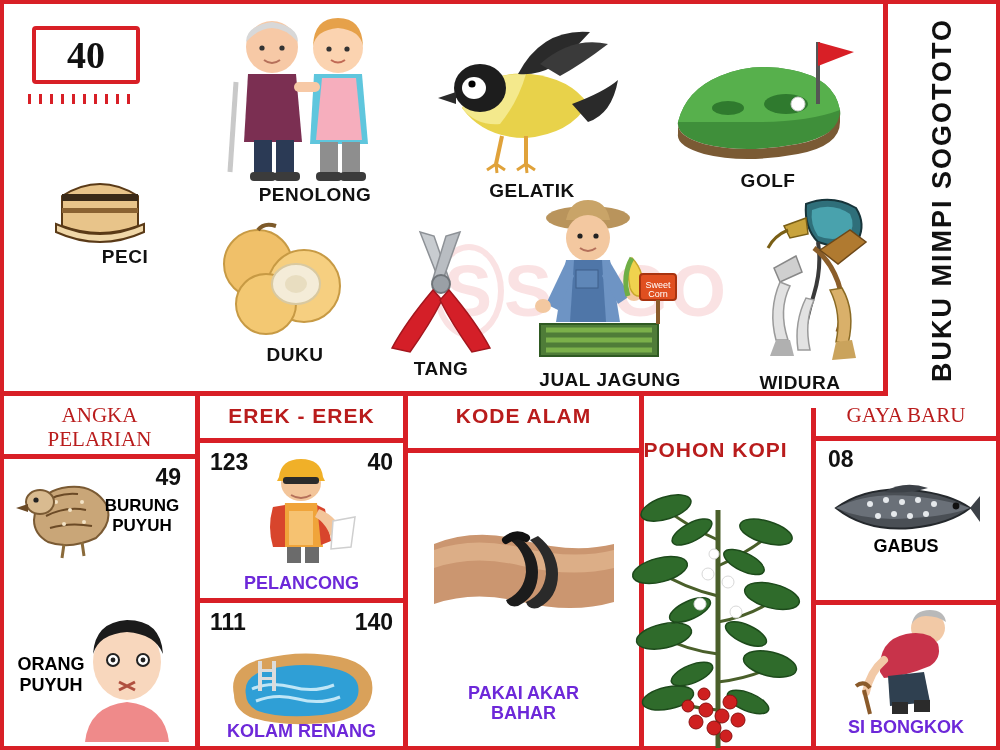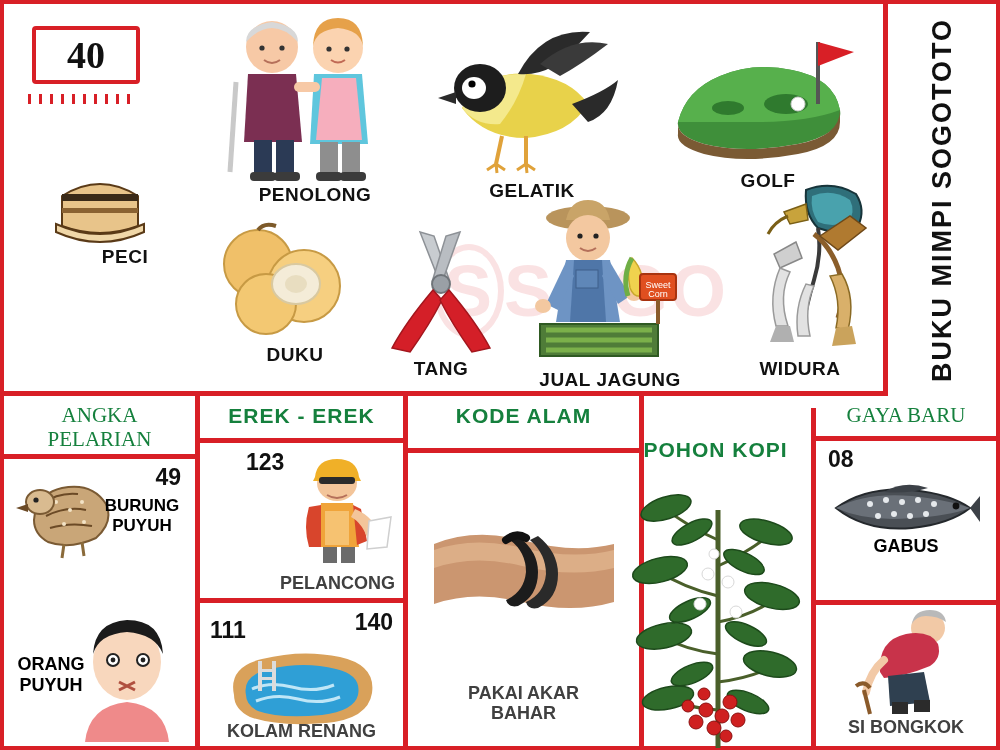--- a/index.html
+++ b/index.html
@@ -86,40 +86,40 @@
 
   
   .bottom { position: absolute; left: 0; top: 392px; width: 992px; height: 350px; }
   .col {
     position: absolute; top: 0; height: 350px;
     border-right: 5px solid #d81f26;
     overflow: hidden;
   }
   .col.last { border-right: none; }
   .col-head {
-    text-align: center; font-size: 21px; color: #15803d;
+    text-align: center; font-size: 21px; color: #b91c1c;
     padding-top: 8px; line-height: 1.12;
     font-family: "Liberation Serif", serif;
   }
   .col-head.bold { font-weight: bold; font-family: "Liberation Sans", sans-serif; letter-spacing: 1px; }
 
   .c1 { left: 0;   width: 196px; }
   .c2 { left: 196px; width: 208px; }
   .c3 { left: 404px; width: 236px; }
   .c4 { left: 616px; width: 196px; margin-top: 12px; }
   .c5 { left: 812px; width: 180px; }
 
   .hsep { position: absolute; left: 0; width: 100%; height: 5px; background: #d81f26; }
 
   .cellnum {
     position: absolute; font-size: 23px; font-weight: bold; color: #111;
   }
   .cellcap {
     position: absolute; width: 100%; text-align: center;
-    font-size: 18px; font-weight: bold; color: #404040; line-height: 1.15;
+    font-size: 18px; font-weight: bold; color: #6d28d9; line-height: 1.15;
   }
 
   svg { display: block; }
 </style>
 </head>
 <body>
 
 <div id="page">
 
   <div class="top-section">
@@ -269,21 +269,21 @@
           <path d="M36,138 L142,138 M36,148 L142,148 M36,158 L142,158" stroke="#7bb04a" stroke-width="5"></path>
           <rect x="130" y="82" width="36" height="26" rx="3" fill="#e04f20" stroke="#a8330f" stroke-width="2"></rect>
           <text x="148" y="96" font-size="9" fill="#fff" text-anchor="middle" font-family="sans-serif">Sweet</text>
           <text x="148" y="105" font-size="9" fill="#fff" text-anchor="middle" font-family="sans-serif">Corn</text>
           <line x1="148" y1="108" x2="148" y2="132" stroke="#8a5a2a" stroke-width="4"></line>
         </svg>
       </div>
       <div class="cap">JUAL JAGUNG</div>
     </div>
 
-    <div class="pic" style="left:706px; top:172px; width:180px;">
+    <div class="pic" style="left:706px; top:186px; width:180px;">
       <div class="art">
         <svg width="165" height="180" viewBox="0 0 165 180">
           <path d="M96,14 Q122,4 146,18 Q156,34 148,50 Q128,60 108,52 Q94,38 96,14 Z" fill="#2f6f7a" stroke="#17343a" stroke-width="2"></path>
           <path d="M102,20 Q122,12 140,24 Q146,36 138,46 Q122,52 108,46 Q100,34 102,20 Z" fill="#49a2ad"></path>
           <path d="M96,28 L74,36 L80,48 L98,44 Z" fill="#c8a33c" stroke="#7a5f16" stroke-width="1.5"></path>
           <path d="M78,40 Q64,46 58,58" stroke="#7a5f16" stroke-width="3" fill="none"></path>
           <path d="M108,52 Q112,78 104,104 Q96,130 92,156" stroke="#3a3a3a" stroke-width="4" fill="none"></path>
           <path d="M104,58 Q120,70 128,92 Q136,116 128,142" stroke="#8b5e2a" stroke-width="5" fill="none"></path>
           <path d="M110,60 L140,40 L156,52 L128,74 Z" fill="#b07a30" stroke="#6e4818" stroke-width="1.5"></path>
           <path d="M86,66 L64,78 L70,92 L92,82 Z" fill="#cfcfcf" stroke="#888" stroke-width="1.5"></path>
@@ -351,21 +351,21 @@
           <div>ORANG</div>
           <div>PUYUH</div>
         </div>
       </div>
     </div>
 
     <div class="col c2">
       <div class="col-head bold">EREK - EREK</div>
       <div class="hsep" style="top:42px;"></div>
 
-      <div style="position:absolute; left:0; top:47px; width:100%; height:155px;margin-left:36px;">
+      <div style="position:absolute; left:0; top:47px; width:100%; height:155px;">
         <div class="cellnum" style="left:10px; top:6px;">123</div>
         <div class="cellnum" style="right:10px; top:6px;">40</div>
         <div style="position:absolute; left:50%; top:12px; transform:translateX(-50%);">
           <svg width="110" height="108" viewBox="0 0 110 108">
             <ellipse cx="54" cy="28" rx="20" ry="18" fill="#f3c59a"></ellipse>
             <path d="M32,22 Q34,4 54,4 Q74,4 76,22 L78,26 L30,26 Z" fill="#f0b028"></path>
             <rect x="36" y="22" width="36" height="7" rx="3" fill="#2b2b2b"></rect>
             <path d="M44,40 Q54,46 64,40" stroke="#b5705a" stroke-width="2" fill="none"></path>
             <path d="M38,48 L70,48 L76,92 L32,92 Z" fill="#f0a43a"></path>
             <path d="M26,52 Q20,72 26,92 L38,92 L38,50 Z" fill="#d8452c"></path>
@@ -376,21 +376,21 @@
             <rect x="40" y="92" width="14" height="16" fill="#6b6b6b"></rect>
             <rect x="58" y="92" width="14" height="16" fill="#6b6b6b"></rect>
           </svg>
         </div>
         <div class="cellcap" style="bottom:4px;">PELANCONG</div>
       </div>
 
       <div class="hsep" style="top:202px;"></div>
 
       <div style="position:absolute; left:0; top:207px; width:100%; height:143px;">
-        <div class="cellnum" style="left:10px; top:6px;margin-top:8px;">111</div>
+        <div class="cellnum" style="left:10px; top:6px;">111</div>
         <div class="cellnum" style="right:10px; top:6px;">140</div>
         <div style="position:absolute; left:50%; top:38px; transform:translateX(-50%);">
           <svg width="160" height="88" viewBox="0 0 160 88">
             <path d="M12,54 Q6,26 40,18 Q80,8 118,16 Q154,24 150,52 Q146,78 104,82 Q56,86 28,76 Q12,68 12,54 Z" fill="#d9a15a"></path>
             <path d="M24,54 Q20,34 48,28 Q82,20 114,28 Q140,34 136,54 Q132,70 100,74 Q58,78 36,70 Q24,64 24,54 Z" fill="#2f9fd6"></path>
             <path d="M30,48 Q48,40 70,46 Q92,52 112,44" stroke="#bfe6f7" stroke-width="3" fill="none"></path>
             <path d="M34,60 Q54,52 76,58 Q98,64 118,56" stroke="#bfe6f7" stroke-width="3" fill="none"></path>
             <rect x="36" y="20" width="4" height="30" fill="#dcdcdc"></rect>
             <rect x="50" y="20" width="4" height="30" fill="#dcdcdc"></rect>
             <rect x="36" y="28" width="18" height="3" fill="#dcdcdc"></rect>

